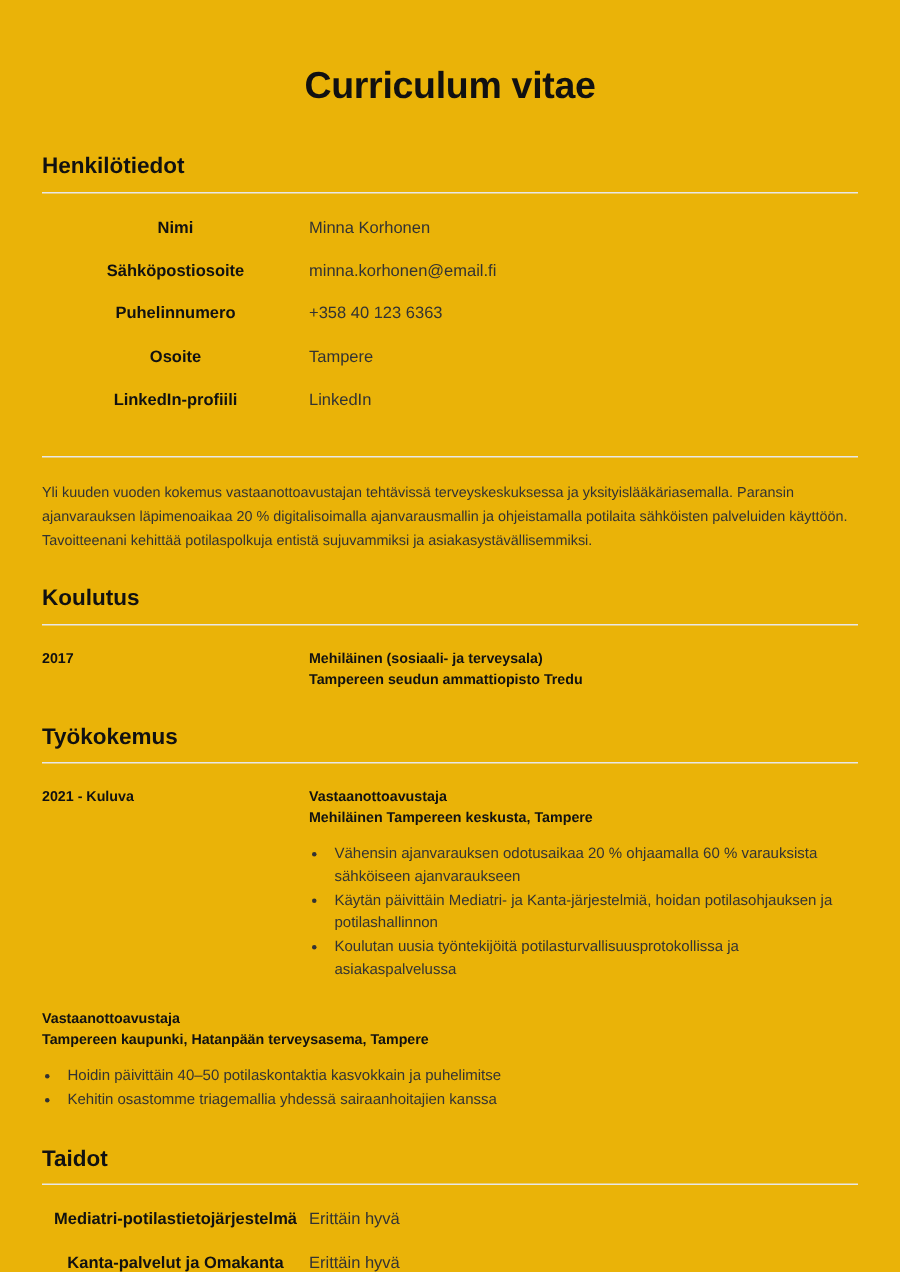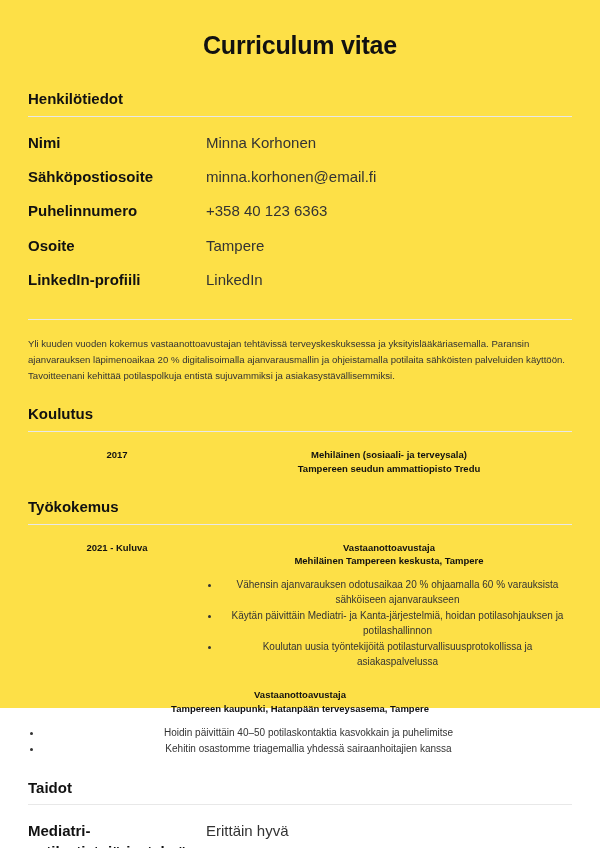--- a/index.html
+++ b/index.html
@@ -11,25 +11,25 @@
   body {
     width: 600px;
     height: 848px;
     font-family: "Liberation Sans", sans-serif;
     color: #1a1a1a;
     -webkit-font-smoothing: antialiased;
     overflow: hidden;
   }
   .page {
     width: 600px;
-    height: 708px;
+    height: 848px;
     box-sizing: border-box;
-    padding: 0 28px;
+    padding: 12px 28px;
     position: relative;
-    background: #fde047;
+    background: #eab308;
   }
   .doc-title {
     text-align: center;
     font-size: 25px;
     font-weight: bold;
     letter-spacing: -0.2px;
     color: #111111;
     margin: 0;
     padding-top: 30px;
     line-height: 1.2;
@@ -53,22 +53,23 @@
   }
   
   .info-list {
     margin: 0;
     padding: 0;
     list-style: none;
   }
   .info-row {
     display: flex;
     align-items: flex-start;
-    font-size: 15px;
+    font-size: 11px;
     line-height: 1.35;
+    text-align: center;
   }
   .info-label {
     width: 178px;
     flex: 0 0 178px;
     font-weight: bold;
     color: #111111;
   }
   .info-value {
     color: #333333;
   }
@@ -77,21 +78,20 @@
     font-size: 9.6px;
     line-height: 1.65;
     color: #333333;
     margin: 0;
     text-align: left;
   }
   
   .entry {
     display: flex;
     align-items: flex-start;
-    text-align: center;
   }
   .entry-period {
     width: 178px;
     flex: 0 0 178px;
     font-size: 9.5px;
     font-weight: bold;
     color: #111111;
     line-height: 1.45;
   }
   .entry-body {

